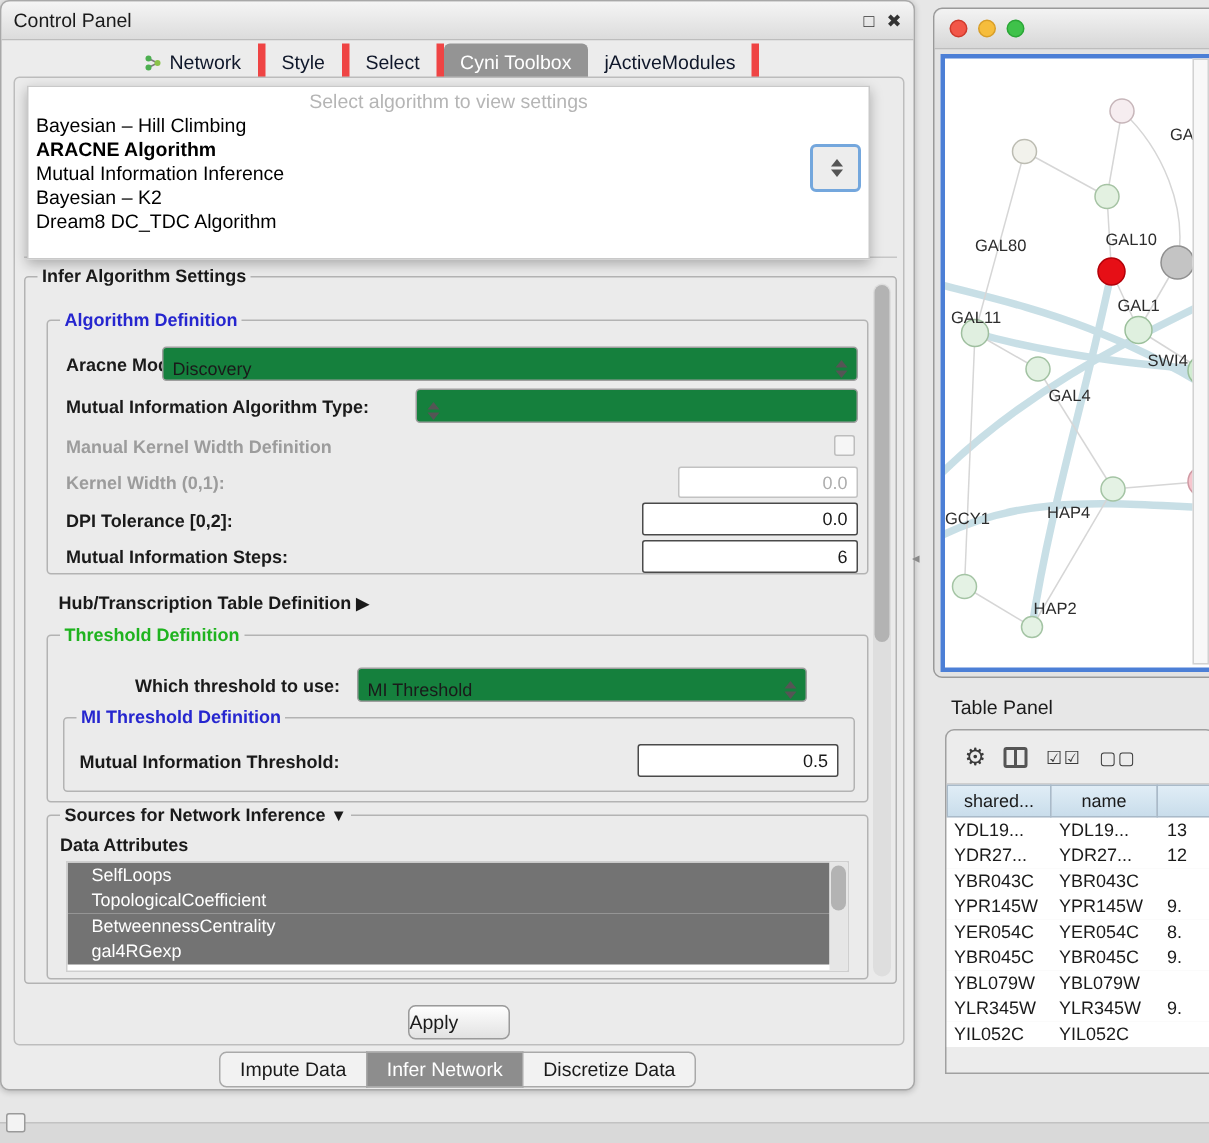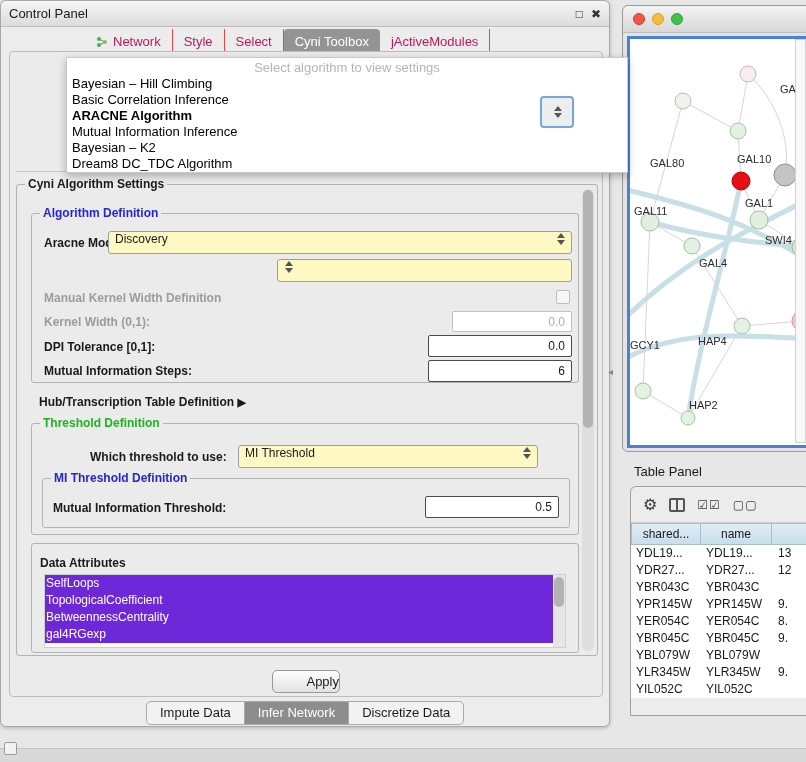--- a/index.html
+++ b/index.html
@@ -9,39 +9,39 @@
   
   .win { position:absolute; left:0; top:8; width:610px; height:727px; background:#ececec;
          border:1px solid #a8a8a8; border-radius:6px; box-shadow:0 1px 4px rgba(0,0,0,.22); }
   .titlebar { height:26px; display:flex; align-items:center; padding:0 8px;
               background:linear-gradient(#f5f5f5,#dcdcdc); border-bottom:1px solid #bdbdbd;
               border-radius:6px 6px 0 0; font-size:13px; }
   .tb-btns { margin-left:auto; display:flex; gap:8px; font-size:12px; color:#333; }
   .tb-btns span { cursor:default; }
 
   .tabs { position:absolute; left:84px; top:28px; display:flex; font-size:13px; align-items:flex-end; }
-  .tab { padding:5px 11px 6px; color:#be185d; display:flex; align-items:center; gap:5px;
-         border-right:1px solid #ef4444; }
+  .tab { padding:5px 11px 6px; color:#0f172a; display:flex; align-items:center; gap:5px;
+         border-right:5px solid #ef4444; }
   .tab.sel { background:#949494; color:#fff; border-radius:4px 4px 0 0; border-right:none; }
 
   .content { position:absolute; left:8px; top:50px; width:594px; height:646px;
              background:#ebebeb; border:1px solid #bdbdbd; border-radius:4px; }
   .hidden-line { position:absolute; left:6px; top:119px; width:582px; height:1px; background:#c6c6c6; }
 
   
   .group { position:absolute; border:1px solid #b3b3b3; border-radius:3px; }
   .gtitle { position:absolute; top:-8px; left:8px; background:#ebebeb; padding:0 3px;
             font-size:12px; font-weight:bold; white-space:nowrap; }
   .blue { color:#2626cf; } .green { color:#1fb31f; }
 
   .lbl { position:absolute; font-size:12px; font-weight:bold; white-space:nowrap; }
   .lbl.dis { color:#9c9c9c; }
 
-  .combo { position:absolute; background:#fef9c3; border:1px solid #9e9e9e; border-radius:3px;
-           font-size:12px; display:flex; align-items:flex-start; padding:0 6px; height:23px; }
+  .combo { position:absolute; background:#15803d; border:1px solid #9e9e9e; border-radius:3px;
+           font-size:12px; display:flex; align-items:flex-end; padding:0 6px; height:23px; }
   .combo .val { flex:1; }
   .stepper { width:9px; height:14px; position:relative; flex:0 0 9px; }
   .stepper::before { content:""; position:absolute; left:1px; top:1px;
       border-left:4px solid transparent; border-right:4px solid transparent; border-bottom:5px solid #555; }
   .stepper::after { content:""; position:absolute; left:1px; bottom:1px;
       border-left:4px solid transparent; border-right:4px solid transparent; border-top:5px solid #555; }
 
   .field { position:absolute; background:#fff; border:1px solid #4a4a4a; border-radius:2px;
            font-size:12px; display:flex; align-items:center; justify-content:flex-end; padding:0 6px; }
   .field.dis { border-color:#c2c2c2; color:#adadad; }
@@ -49,39 +49,39 @@
   .checkbox { position:absolute; width:14px; height:14px; background:#f6f6f6;
               border:1px solid #bdbdbd; border-radius:2px; }
 
   .disclosure { position:absolute; font-size:12px; font-weight:bold; }
   .tri { font-size:11px; }
 
   .scroll-v { position:absolute; width:12px; background:#dedede; border-radius:6px; }
   .thumb { position:absolute; left:1px; width:10px; background:#b3b3b3; border-radius:5px; }
 
   .attr-list { position:absolute; background:#fff; overflow:hidden; border:1px solid #cfcfcf; }
-  .list-item { height:17px; line-height:17px; background:#6d28d9; color:#fff;
-               font-size:12px; padding-left:1px; width:calc(100% - 12px); }
+  .list-item { height:17px; line-height:17px; background:#737373; color:#fff;
+               font-size:12px; padding-left:16px; width:calc(100% - 12px); }
   .list-scroll { position:absolute; right:0; top:0; bottom:0; width:12px; background:#e6e6e6; }
   .list-scroll .thumb { top:2px; height:30px; }
 
   .btn-apply { position:absolute; width:68px; height:23px; border:1px solid #9a9a9a; border-radius:5px;
                background:linear-gradient(#fefefe,#e2e2e2); font-size:13px;
-               display:flex; align-items:center; justify-content:flex-end; }
+               display:flex; align-items:center; justify-content:flex-start; }
 
   .seg { position:absolute; left:145px; top:700px; display:flex; font-size:13px; }
   .seg-btn { padding:3px 13px 4px; background:#f2f2f2; border:1px solid #a9a9a9; margin-left:-1px; }
   .seg-btn:first-child { border-radius:5px 0 0 5px; margin-left:0; }
   .seg-btn:last-child { border-radius:0 5px 5px 0; }
   .seg-btn.sel { background:#8d8d8d; color:#fff; }
 
   
   .popup { position:absolute; left:18px; top:57px; width:562px; height:116px; background:#fff;
            border:1px solid #c9c9c9; box-shadow:0 3px 8px rgba(0,0,0,.28); z-index:50;
-           font-size:13px; padding-top:2px;margin-left:48px; }
+           font-size:13px; padding-top:2px; }
   .dd-ph { text-align:center; color:#b5b5b5; height:16px; line-height:16px; }
   .dd-item { height:16px; line-height:16px; padding-left:5px; color:#000; }
   .dd-item.bold { font-weight:bold; }
   .focus-box { position:absolute; left:540px; top:96px; width:34px; height:32px; z-index:60;
                border:2px solid #74a7dd; border-radius:4px; background:#ededed;
                display:flex; align-items:center; justify-content:center; }
 
   .splitter-arrow { position:absolute; left:608px; top:366px; color:#8a8a8a; font-size:10px; }
 
   
@@ -159,48 +159,49 @@
       </div>
     <div class="tab">
         <span>jActiveModules</span>
       </div>
   </div>
 
   <div class="content">
     <div class="hidden-line"></div>
 
     <div class="group" style="left:6px; top:132px; width:582px; height:472px;">
-      <span class="gtitle">Cyni Algorithm Settings</span>
+      <span class="gtitle">Infer Algorithm Settings</span>
 
       <div class="scroll-v" style="right:3px; top:4px; height:462px;">
         <div class="thumb" style="top:1px; height:238px;"></div>
       </div>
 
       <div class="group" style="left:14px; top:28px; width:548px; height:170px;">
         <span class="gtitle blue">Algorithm Definition</span>
 
         <span class="lbl" style="left:12px; top:22px;">Aracne Mode:</span>
         <div class="combo" style="left:76px; top:17px; width:464px;">
           <span class="val">Discovery</span>
           <span class="stepper"></span>
         </div>
 
+        <span class="lbl" style="left:12px; top:50px;">Mutual Information Algorithm Type:</span>
         <div class="combo" style="left:245px; top:45px; width:295px;">
           <span class="stepper"></span>
         </div>
 
         <span class="lbl dis" style="left:12px; top:77px;">Manual Kernel Width Definition</span>
         <span class="checkbox" style="left:524px; top:76px;"></span>
 
         <span class="lbl dis" style="left:12px; top:101px;">Kernel Width (0,1):</span>
         <div class="field dis" style="left:420px; top:97px; width:120px; height:21px;">
           <span>0.0</span>
         </div>
 
-        <span class="lbl" style="left:12px; top:126px;">DPI Tolerance [0,1]:</span>
+        <span class="lbl" style="left:12px; top:126px;">DPI Tolerance [0,2]:</span>
         <div class="field" style="left:396px; top:121px; width:144px; height:22px;">
           <span>0.0</span>
         </div>
 
         <span class="lbl" style="left:12px; top:150px;">Mutual Information Steps:</span>
         <div class="field" style="left:396px; top:146px; width:144px; height:22px;">
           <span>6</span>
         </div>
       </div>
 
@@ -221,20 +222,24 @@
         <div class="group" style="left:10px; top:54px; width:528px; height:50px;">
           <span class="gtitle blue">MI Threshold Definition</span>
           <span class="lbl" style="left:10px; top:22px;">Mutual Information Threshold:</span>
           <div class="field" style="left:382px; top:17px; width:134px; height:22px;">
             <span>0.5</span>
           </div>
         </div>
       </div>
 
       <div class="group" style="left:14px; top:358px; width:548px; height:110px;">
+        <span class="gtitle">
+          <span>Sources for Network Inference</span>
+          <span class="tri">▼</span>
+        </span>
         <span class="lbl" style="left:8px; top:12px;">Data Attributes</span>
         <div class="attr-list" style="left:12px; top:30px; width:522px; height:74px;">
           <div class="list-item">SelfLoops</div>
           <div class="list-item">TopologicalCoefficient</div>
           <div class="list-item">BetweennessCentrality</div>
           <div class="list-item">gal4RGexp</div>
           <div class="list-scroll">
             <div class="thumb"></div>
           </div>
         </div>
@@ -249,21 +254,20 @@
   <div class="seg">
     <div class="seg-btn"><span>Impute Data</span></div>
     <div class="seg-btn sel"><span>Infer Network</span></div>
     <div class="seg-btn"><span>Discretize Data</span></div>
   </div>
 </div>
 
 <div class="popup">
   <div class="dd-ph">Select algorithm to view settings</div>
   <div class="dd-item">Bayesian – Hill Climbing</div>
-  <div class="dd-item">Basic Correlation Inference</div>
   <div class="dd-item bold">ARACNE Algorithm</div>
   <div class="dd-item">Mutual Information Inference</div>
   <div class="dd-item">Bayesian – K2</div>
   <div class="dd-item">Dream8 DC_TDC Algorithm</div>
 </div>
 <div class="focus-box">
   <span class="stepper"></span>
 </div>
 
 <span class="splitter-arrow">◂</span>

